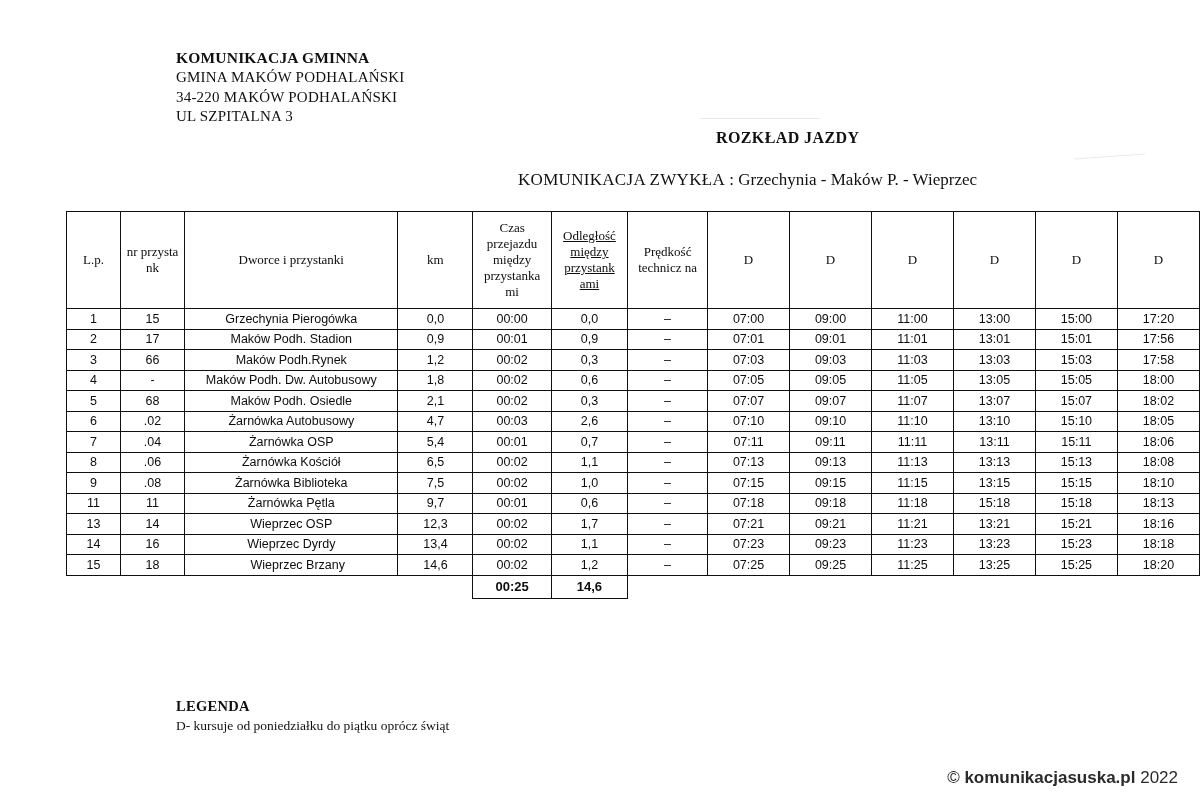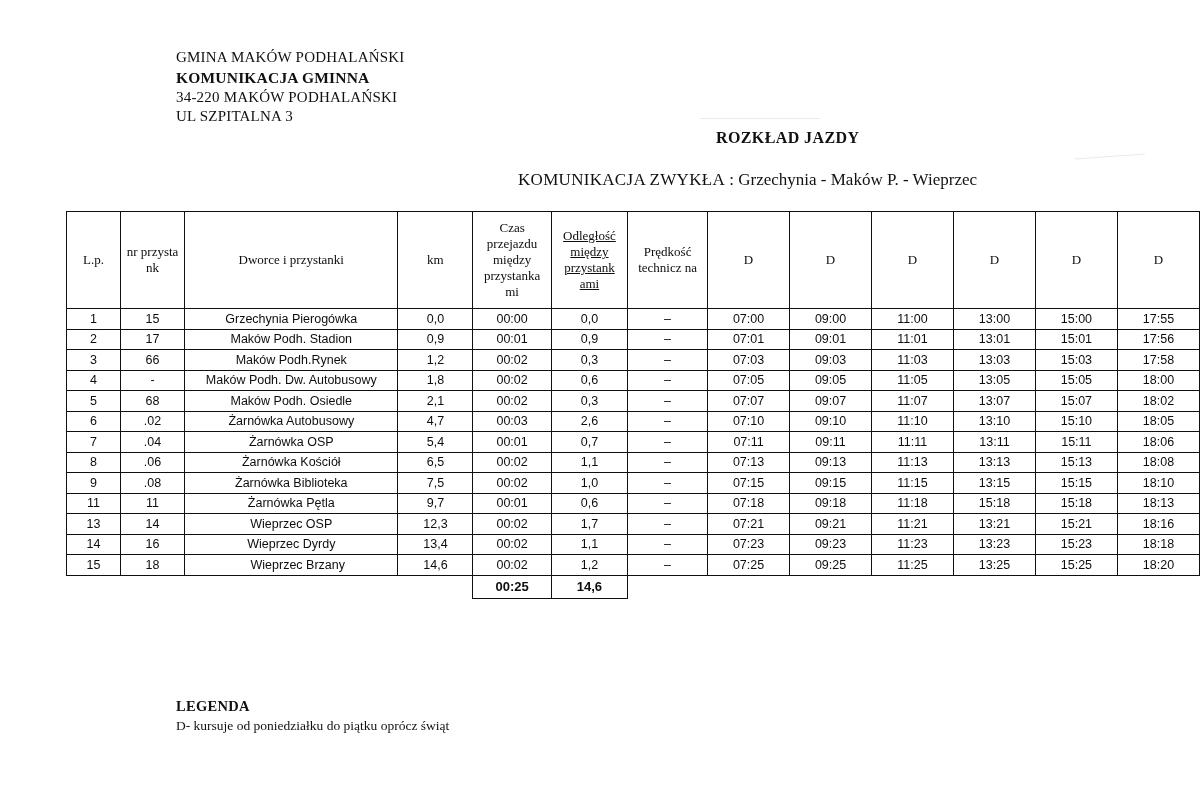--- a/index.html
+++ b/index.html
@@ -156,22 +156,22 @@
 </style>
 </head>
 <body>
 
 <div class="page">
 
   <div class="scan-mark" style="left:700px; top:118px; width:120px; height:1px;"></div>
   <div class="scan-mark" style="left:1075px; top:156px; width:70px; height:1px; transform:rotate(-4deg);"></div>
 
   <div class="org-block">
+    <div class="org-line bold">KOMUNIKACJA GMINNA</div>
     <div class="org-line">GMINA MAKÓW PODHALAŃSKI</div>
-    <div class="org-line bold">KOMUNIKACJA GMINNA</div>
     <div class="org-line">34-220 MAKÓW PODHALAŃSKI</div>
     <div class="org-line">UL SZPITALNA 3</div>
   </div>
 
   <div class="doc-title">ROZKŁAD JAZDY</div>
 
   <div class="route-line">
     <span class="rl-bold">KOMUNIKACJA ZWYKŁA</span>
     <span>: Grzechynia - Maków P. - Wieprzec</span>
   </div>
@@ -202,21 +202,21 @@
             <td class="c-stop">Grzechynia Pierogówka</td>
             <td>0,0</td>
             <td>00:00</td>
             <td>0,0</td>
             <td>–</td>
             <td>07:00</td>
             <td>09:00</td>
             <td>11:00</td>
             <td>13:00</td>
             <td>15:00</td>
-            <td>17:55</td>
+            <td>17:20</td>
           </tr>
           <tr>
             <td>2</td>
             <td>17</td>
             <td class="c-stop">Maków Podh. Stadion</td>
             <td>0,9</td>
             <td>00:01</td>
             <td>0,9</td>
             <td>–</td>
             <td>07:01</td>
@@ -411,14 +411,19 @@
       </tfoot>
     </table>
   </div>
 
   <div class="legend">
     <div class="legend-title">LEGENDA</div>
     <div class="legend-text">D- kursuje od poniedziałku do piątku oprócz świąt</div>
   </div>
 
 
+  <div class="watermark">
+    <span>©</span>
+    <span class="wm-strong">komunikacjasuska.pl</span>
+    <span>2022</span>
+  </div>
 
 </div>
 
 </body></html>

